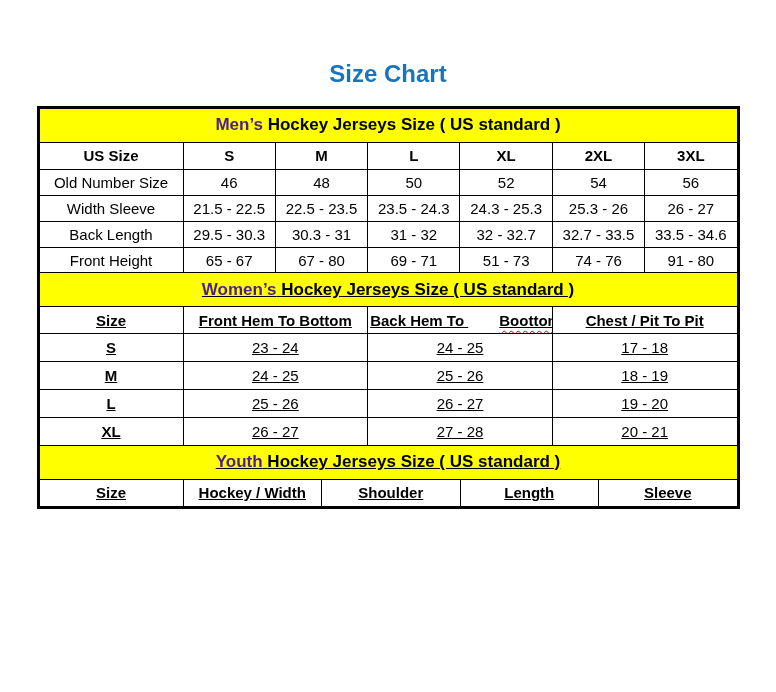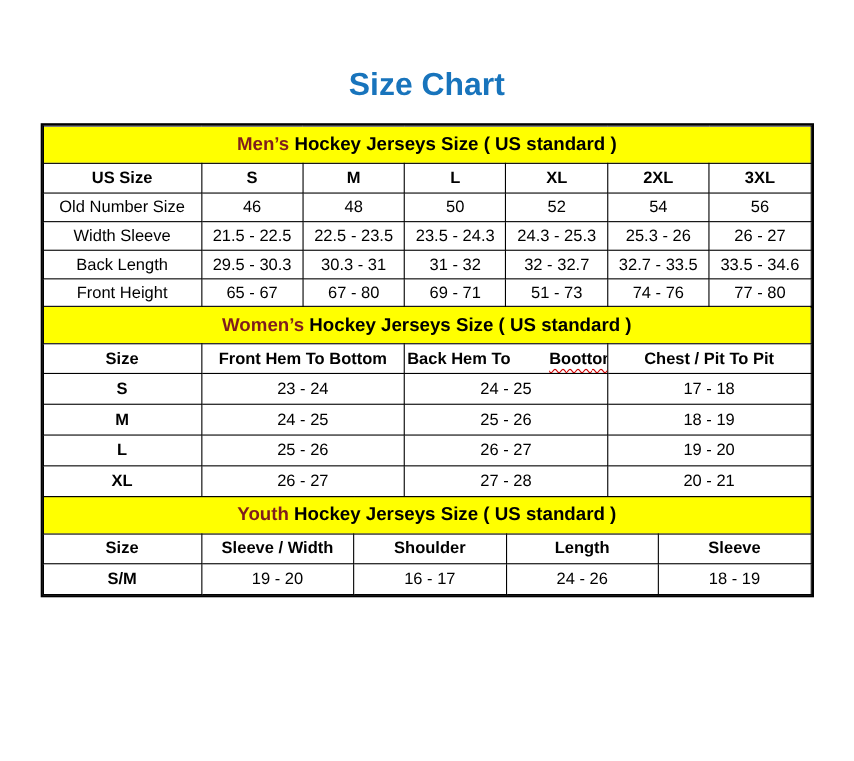--- a/index.html
+++ b/index.html
@@ -9,36 +9,36 @@
   }
   body {
     width: 776px;
     height: 692px;
     font-family: "Liberation Sans", "DejaVu Sans", sans-serif;
     color: #000000;
   }
   .page-title {
     margin: 60px 0 0 0;
     text-align: center;
-    font-size: 29px;
+    font-size: 24px;
     font-weight: bold;
     color: #1874BC;
     line-height: 1.2;
   }
   .chart-wrap {
     width: 699px;
     margin: 17px auto 0 auto;
     border: 2.5px solid #000000;
   }
   table {
     border-collapse: collapse;
     width: 100%;
     table-layout: fixed;
   }
-  table + table { margin-top: -1.5px; }
+  table + table { margin-top: -1.5px; text-decoration: underline; }
   td {
     border: 1.5px solid #000000;
     text-align: center;
     vertical-align: middle;
     font-size: 15px;
     padding: 0 2px;
     overflow: hidden;
     white-space: nowrap;
   }
   tr.section-header td {
@@ -47,21 +47,21 @@
     font-size: 17px;
     height: 33px;
   }
   tr.col-header td {
     font-weight: bold;
     height: 26px;
   }
   tr.data-row td { height: 25px; }
   .womens tr.data-row td, .youth tr.data-row td { height: 27px; }
   td.row-label-bold { font-weight: bold; }
-  .accent { color: #7f1d1d; }
+  .accent { color: #4c1d95; }
   .spell {
     text-decoration-line: underline;
     text-decoration-style: wavy;
     text-decoration-color: #CC0000;
     text-decoration-thickness: 1px;
     text-underline-offset: 4px;
     margin-left: 31px;
   }
 </style>
 </head>
@@ -121,21 +121,21 @@
         <td>32.7 - 33.5</td>
         <td>33.5 - 34.6</td>
       </tr>
       <tr class="data-row">
         <td>Front Height</td>
         <td>65 - 67</td>
         <td>67 - 80</td>
         <td>69 - 71</td>
         <td>51 - 73</td>
         <td>74 - 76</td>
-        <td>77 - 80</td>
+        <td>91 - 80</td>
       </tr>
     </tbody>
   </table>
 
   <table class="womens">
     <colgroup>
         <col style="width:144px">
         <col>
         <col>
         <col>
@@ -184,28 +184,21 @@
         <col>
         <col>
         <col>
       </colgroup>
     <tbody>
       <tr class="section-header">
         <td colspan="5"><span class="accent">Youth</span> <span>Hockey Jerseys Size ( US standard )</span></td>
       </tr>
       <tr class="col-header">
         <td>Size</td>
-        <td>Sleeve / Width</td>
+        <td>Hockey / Width</td>
         <td>Shoulder</td>
         <td>Length</td>
         <td>Sleeve</td>
       </tr>
-      <tr class="data-row">
-        <td class="row-label-bold">S/M</td>
-        <td>19 - 20</td>
-        <td>16 - 17</td>
-        <td>24 - 26</td>
-        <td>18 - 19</td>
-      </tr>
     </tbody>
   </table>
 
 </div>
 
 </body></html>

